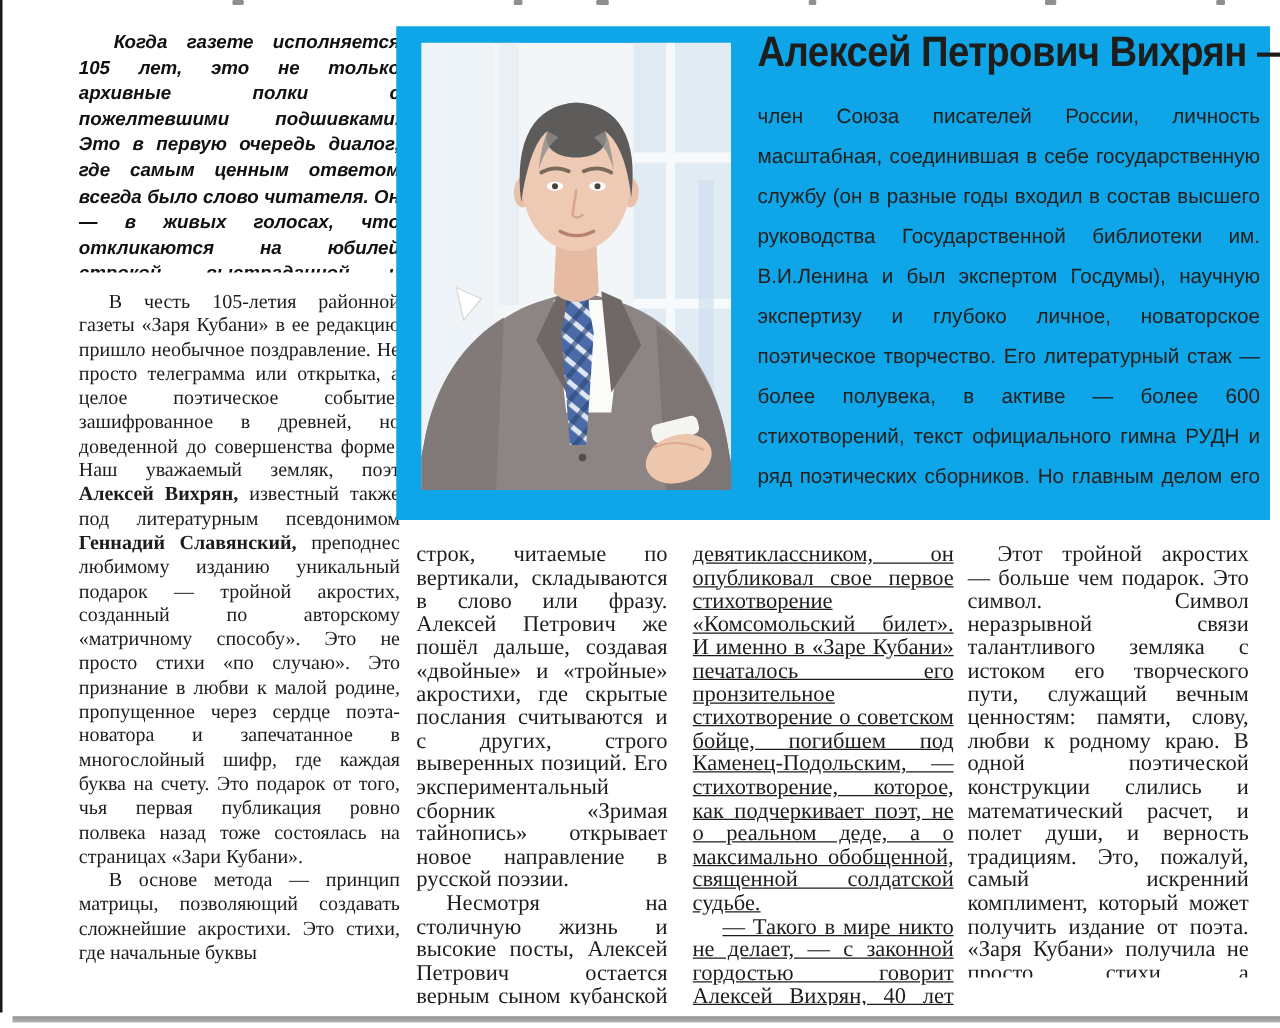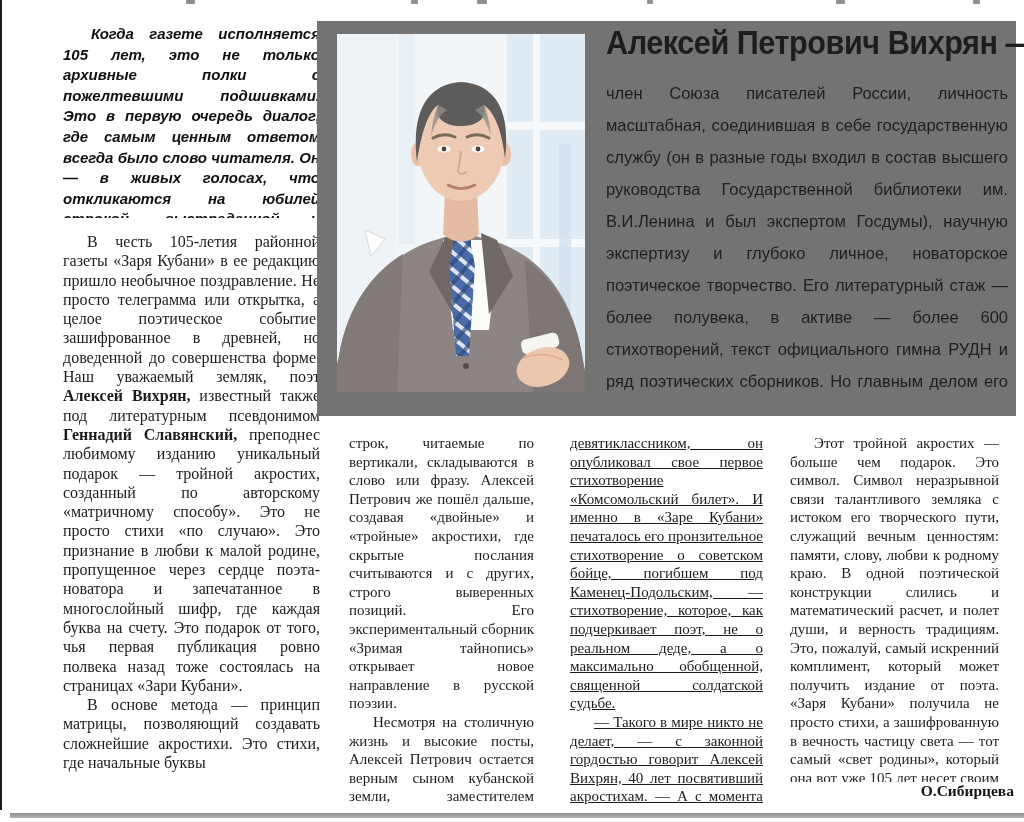--- a/index.html
+++ b/index.html
@@ -13,36 +13,36 @@
   
   .col1{position:absolute;left:63px;top:24px;width:257px;}
   .intro{font-family:"Liberation Sans","DejaVu Sans",sans-serif;
          font-weight:bold;font-style:italic;font-size:15px;line-height:20.6px;
          text-align:justify;text-indent:28px;color:#10100f;margin:0;height:194px;overflow:hidden;}
   .col1-body{margin-top:14px;height:572px;overflow:hidden;}
   p.art{margin:0;font-size:16px;line-height:19.3px;text-align:justify;text-indent:24px;}
   p.art.noindent{text-indent:0;}
 
   
-  .panel{position:absolute;left:317px;top:21px;width:699px;height:395px;background:#737373;}
+  .panel{position:absolute;left:317px;top:21px;width:699px;height:395px;background:#0ea5e9;}
   .photo{position:absolute;left:20px;top:13px;width:248px;height:358px;overflow:hidden;}
   .headline{position:absolute;left:289px;top:2px;width:410px;margin:0;
             font-family:"Liberation Sans","DejaVu Sans",sans-serif;font-weight:bold;
             font-size:34px;color:#1d1d1b;white-space:nowrap;letter-spacing:-0.5px;
             transform:scaleX(0.90);transform-origin:left center;}
   .lead{position:absolute;left:289px;top:56px;width:402px;height:325px;overflow:hidden;margin:0;
         font-family:"Liberation Sans","DejaVu Sans",sans-serif;font-size:16.5px;
         line-height:32px;text-align:justify;color:#20201e;}
 
   
   .bcol{position:absolute;top:434px;height:370px;overflow:hidden;}
   .col2{left:333px;width:201px;}
   .col3{left:554px;width:209px;text-decoration:underline;}
   .col4{left:774px;width:225px;height:348px;}
-  .bcol p.art{font-size:15px;line-height:18.6px;margin-left:16px;}
+  .bcol p.art{font-size:18px;line-height:18.6px;}
   .byline{position:absolute;left:789px;top:782px;width:225px;margin:0;
           font-size:15.5px;font-weight:bold;text-align:right;color:#141414;}
 </style>
 </head>
 <body>
 
 <div class="page">
 
   <div class="left-rule"></div>
 
@@ -138,16 +138,15 @@
 
   <section class="bcol col3">
     <p class="art noindent">девятиклассником, он опубликовал свое первое стихотворение «Комсомольский билет». И именно в «Заре Кубани» печаталось его пронзительное стихотворение о советском бойце, погибшем под Каменец-Подольским, — стихотворение, которое, как подчеркивает поэт, не о реальном деде, а о максимально обобщенной, священной солдатской судьбе.</p>
     <p class="art">— Такого в мире никто не делает, — с законной гордостью говорит Алексей Вихрян, 40 лет посвятивший акростихам. — А с момента первой публикации моего стихотворения на страницах «Зари Кубани» прошло ровно 50 лет.</p>
   </section>
 
   <section class="bcol col4">
     <p class="art">Этот тройной акростих — больше чем подарок. Это символ. Символ неразрывной связи талантливого земляка с истоком его творческого пути, служащий вечным ценностям: памяти, слову, любви к родному краю. В одной поэтической конструкции слились и математический расчет, и полет души, и верность традициям. Это, пожалуй, самый искренний комплимент, который может получить издание от поэта. «Заря Кубани» получила не просто стихи, а зашифрованную в вечность частицу света — тот самый «свет родины», который она вот уже 105 лет несет своим читателям.</p>
   </section>
 
-  <p class="byline">О.Сибирцева</p>
 
   <div class="bottom-bar"></div>
 </div>
 
 </body></html>

